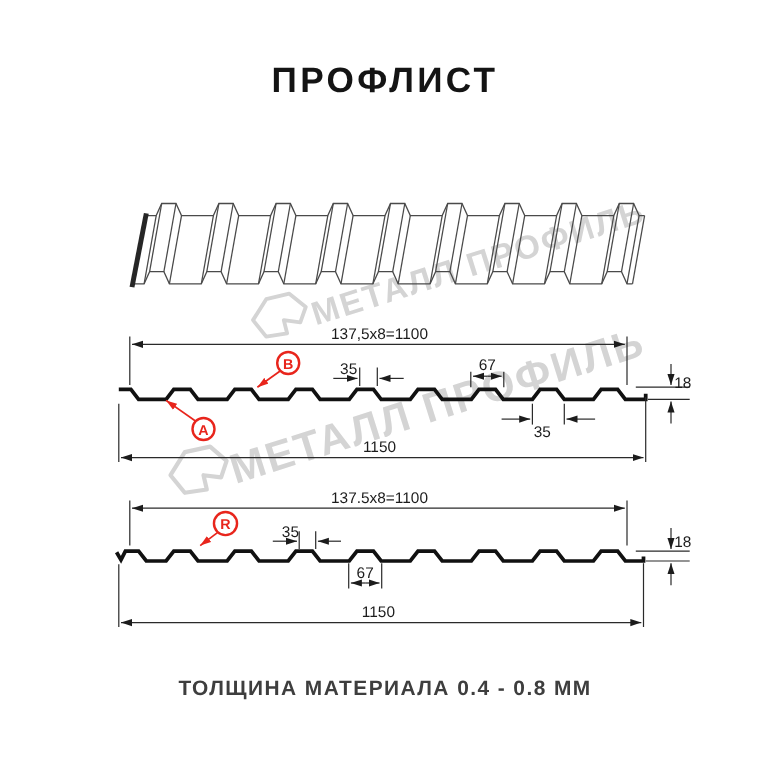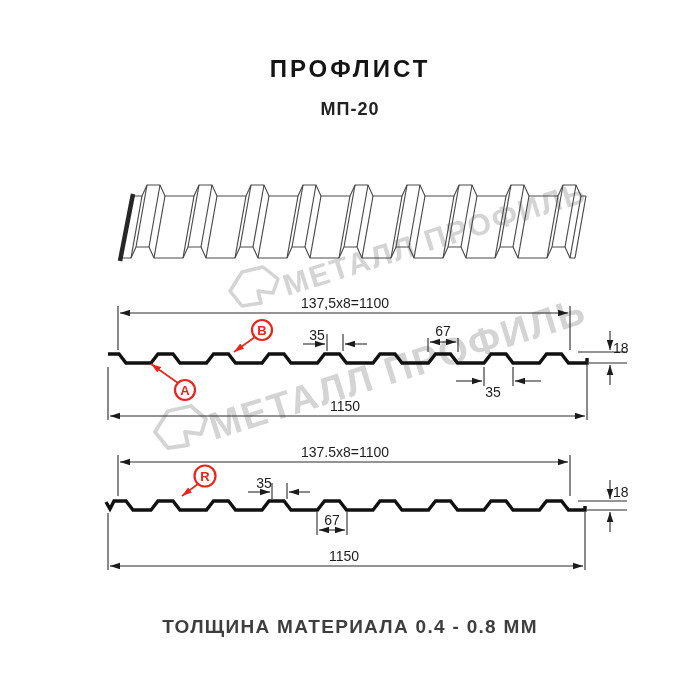--- a/index.html
+++ b/index.html
@@ -1,35 +1,34 @@
 <!DOCTYPE html>
 <html><head>
 <meta charset="utf-8">
 <style>
   html,body{margin:0;padding:0;background:#ffffff;}
   .canvas{position:relative;width:700px;height:700px;background:#fff;overflow:hidden;
           font-family:"Liberation Sans",sans-serif;}
   .title{position:absolute;top:55px;left:0;width:700px;text-align:center;
-         font-size:24px;font-weight:bold;letter-spacing:3px;color:#141414;}
+         font-size:32px;font-weight:bold;letter-spacing:3px;color:#141414;}
   .subtitle{position:absolute;top:99px;left:0;width:700px;text-align:center;
          font-size:18px;font-weight:bold;letter-spacing:1px;color:#222;}
   .footer{position:absolute;top:616px;left:0;width:700px;text-align:center;
          font-size:19px;font-weight:bold;letter-spacing:1.3px;color:#3e3e3e;}
   svg text{font-family:"Liberation Sans",sans-serif;}
   .dimtxt{font-size:14px;fill:#1c1c1c;}
   .redtxt{font-size:13px;font-weight:bold;fill:#e8251c;}
   .wmtxt{font-weight:bold;fill:#d4d4d4;letter-spacing:2px;}
 </style>
 </head>
 <body>
 
 <div class="canvas">
 
   <div class="title">ПРОФЛИСТ</div>
-  <div class="subtitle">МП-20</div>
 
   <svg width="700" height="700" viewBox="0 0 700 700">
     <defs>
       <marker id="arw" markerUnits="userSpaceOnUse" markerWidth="10.5" markerHeight="7.5" refX="10" refY="3.75" orient="auto-start-reverse">
         <path d="M0,0.5 L10,3.75 L0,7 z" fill="#1c1c1c"></path>
       </marker>
       <marker id="arwred" markerUnits="userSpaceOnUse" markerWidth="10.5" markerHeight="7.5" refX="10" refY="3.75" orient="auto-start-reverse">
         <path d="M0,0.5 L10,3.75 L0,7 z" fill="#e8251c"></path>
       </marker>
     </defs>

